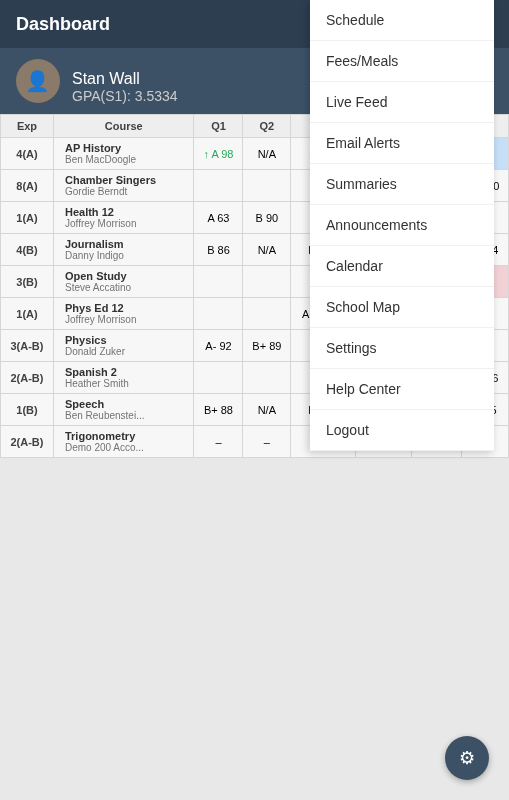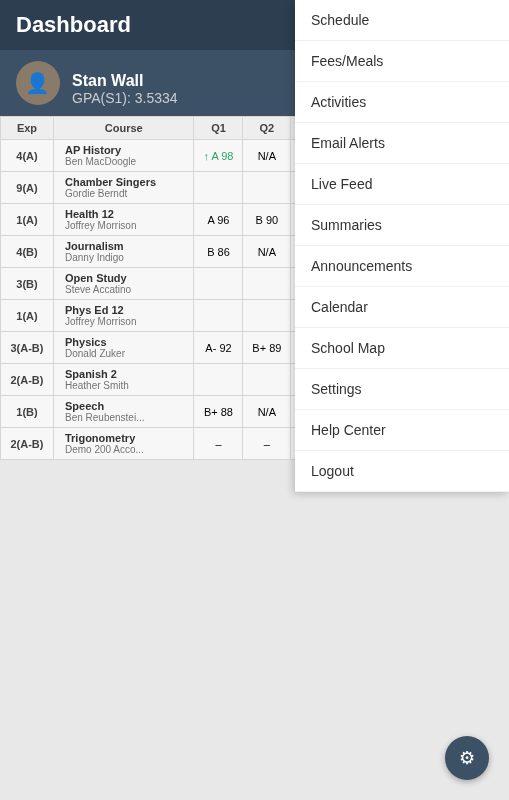--- a/index.html
+++ b/index.html
@@ -16,21 +16,21 @@
     
     .header {
       background: #2c3e50;
       color: white;
       padding: 12px 16px;
       display: flex;
       align-items: center;
       justify-content: space-between;
     }
     .header-title {
-      font-size: 22px;
+      font-size: 18px;
       font-weight: bold;
     }
     .header-icon {
       color: #aaa;
       font-size: 20px;
       cursor: pointer;
     }
 
     
     .user-bar {
@@ -49,21 +49,21 @@
       overflow: hidden;
       display: flex;
       align-items: center;
       justify-content: center;
       font-size: 20px;
       color: #c4a882;
       flex-shrink: 0;
     }
     .user-info .user-name {
       font-size: 16px;
-      font-weight: bold;
+      font-weight: normal;
       margin-top: 12px;
     }
     .user-info .user-gpa {
       font-size: 14px;
       color: #ccc;
     }
 
     
     .table-container {
       overflow-x: auto;
@@ -126,22 +126,22 @@
       color: #0066cc;
       font-weight: bold;
     }
     .arrow-up::before { content: '↑'; color: #27ae60; }
     .arrow-down::before { content: '↓'; color: #e74c3c; }
 
     
     .dropdown-menu {
       position: absolute;
       top: 0;
-      right: 0;
-      width: 214px;
+      right: 15px;
+      width: 184px;
       background: white;
       box-shadow: -2px 2px 8px rgba(0,0,0,0.2);
       z-index: 100;
     }
     .dropdown-item {
       padding: 12px 16px;
       border-bottom: 1px solid #f0f0f0;
       color: #333;
       cursor: pointer;
       font-size: 14px;
@@ -208,39 +208,39 @@
             <div class="teacher-name">Ben MacDoogle</div>
           </td>
           <td class="grade-up"><span class="arrow-up"></span> A 98</td>
           <td>N/A</td>
           <td>A- 94</td>
           <td>B 85</td>
           <td class="grade-up"><span class="arrow-up"></span> B</td>
           <td class="grade-blue">B</td>
         </tr>
         <tr>
-          <td class="exp-cell">9(A)</td>
+          <td class="exp-cell">8(A)</td>
           <td class="course-cell">
             <div class="course-name">Chamber Singers</div>
             <div class="teacher-name">Gordie Berndt</div>
           </td>
           <td></td>
           <td></td>
           <td></td>
           <td>A 100</td>
           <td>A 100</td>
           <td>A 100</td>
         </tr>
         <tr>
           <td class="exp-cell">1(A)</td>
           <td class="course-cell">
             <div class="course-name">Health 12</div>
             <div class="teacher-name">Joffrey Morrison</div>
           </td>
-          <td>A 96</td>
+          <td>A 63</td>
           <td>B 90</td>
           <td>95.2</td>
           <td></td>
           <td></td>
           <td></td>
         </tr>
         <tr>
           <td class="exp-cell">4(B)</td>
           <td class="course-cell">
             <div class="course-name">Journalism</div>
@@ -331,23 +331,22 @@
           <td></td>
           <td>0</td>
         </tr>
       </tbody>
   </table>
 </div>
 
 <div class="dropdown-menu" id="dropdown-menu">
 <div class="dropdown-item">Schedule</div>
     <div class="dropdown-item">Fees/Meals</div>
-    <div class="dropdown-item">Activities</div>
+    <div class="dropdown-item">Live Feed</div>
     <div class="dropdown-item">Email Alerts</div>
-    <div class="dropdown-item">Live Feed</div>
     <div class="dropdown-item">Summaries</div>
     <div class="dropdown-item">Announcements</div>
     <div class="dropdown-item">Calendar</div>
     <div class="dropdown-item">School Map</div>
     <div class="dropdown-item">Settings</div>
     <div class="dropdown-item">Help Center</div>
     <div class="dropdown-item">Logout</div>
   </div>
 
 <div class="fab">⚙</div>

